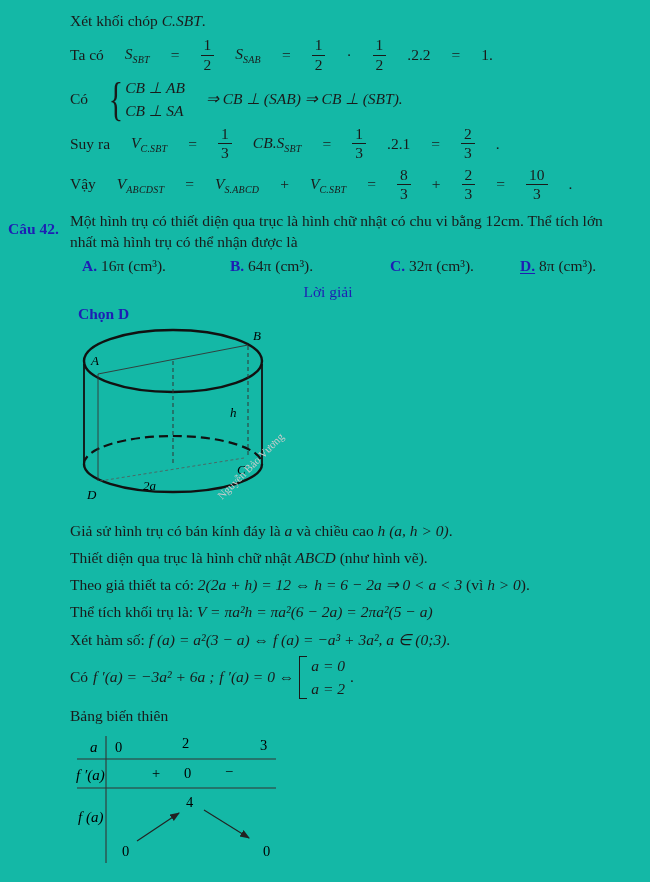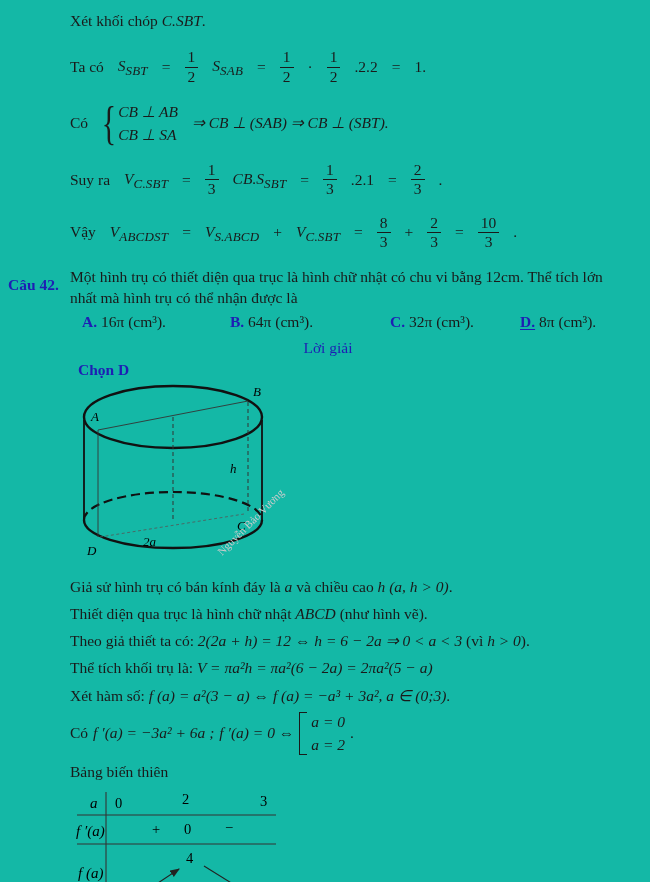--- a/index.html
+++ b/index.html
@@ -1,21 +1,21 @@
 <!DOCTYPE html>
 <html><head>
 <meta charset="utf-8">
 <style>
   html,body{margin:0;padding:0;background:#fff;}
   .page{width:650px;height:882px;background:#14b8a6;box-sizing:border-box;
     padding:5px 24px 4px 70px;font-family:"Liberation Serif",serif;
     font-size:15.5px;color:#1a1a1a;position:relative;overflow:hidden;line-height:1.3;}
   .mi{font-style:italic;}
-  sub{font-size:13px;font-style:italic;line-height:1;letter-spacing:.2px;font-family:Liberation Serif, serif;}
-  .mathline{display:flex;align-items:center;gap:14px;margin:17px 0;white-space:nowrap;}
+  sub{font-size:10px;font-style:italic;line-height:1;letter-spacing:.2px;font-family:Liberation Serif, serif;}
+  .mathline{display:flex;align-items:center;gap:21px;margin:5px 0;white-space:nowrap;}
   .frac{display:inline-flex;flex-direction:column;align-items:center;line-height:1.05;}
   .frac .num{border-bottom:1px solid #1a1a1a;padding:0 3px 1px;}
   .frac .den{padding-top:1px;}
   .cases{display:inline-flex;align-items:center;}
   .cbrace{font-size:46px;font-weight:400;line-height:.85;display:inline-block;transform:scaleX(.65);margin:0 -2px 0 -4px;}
   .ccol{display:flex;flex-direction:column;gap:3px;}
   .sqb{width:7px;align-self:stretch;border:1.6px solid #1a1a1a;border-right:none;margin-right:4px;}
   .qrow{position:relative;margin-top:9px;line-height:1.35;}
   .qlabel{position:absolute;left:-62px;top:8px;color:#1e1eb4;font-weight:700;}
   .opts{display:flex;margin-top:3px;padding-left:12px;white-space:nowrap;}

